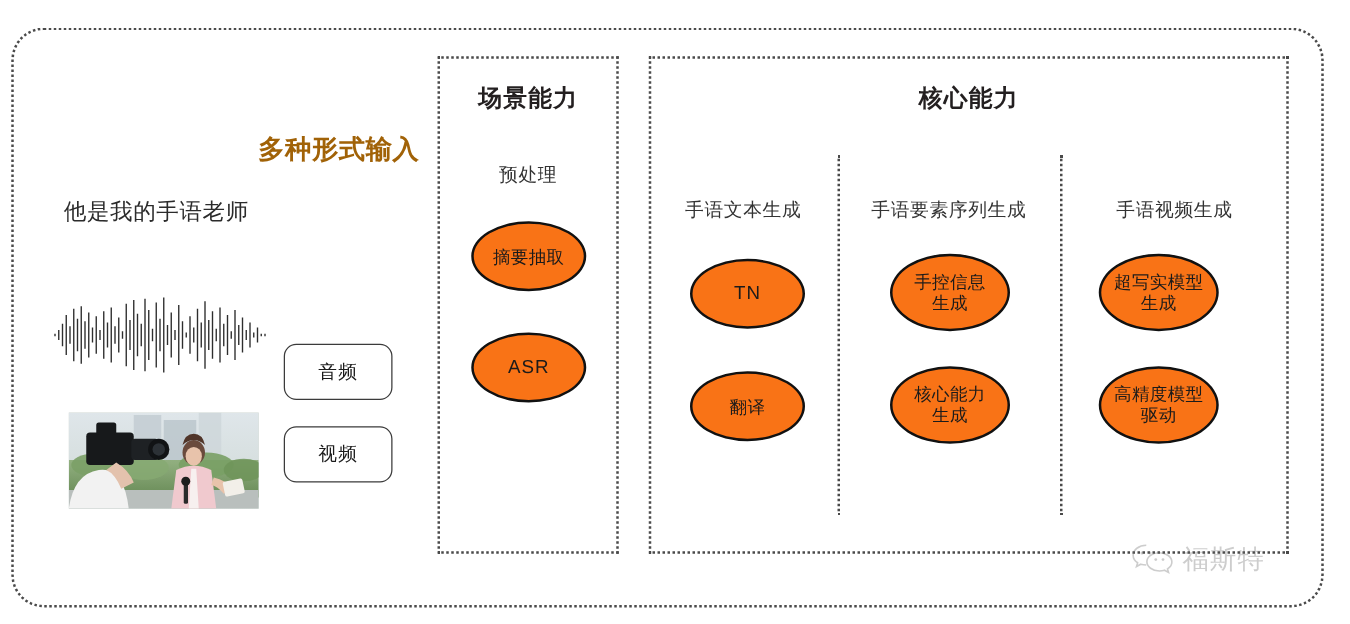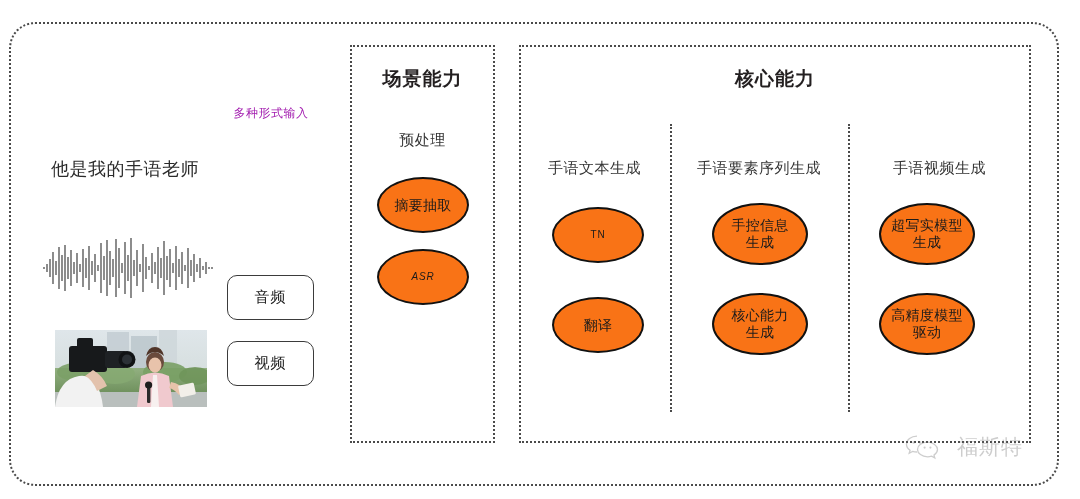--- a/index.html
+++ b/index.html
@@ -88,46 +88,46 @@
     align-items: center;
     justify-content: center;
     text-align: center;
     background: #f97316;
     font-size: 14px;
     line-height: 1.18;
     color: #1b1b1b;
     white-space: pre-line;
     letter-spacing: 0.3px;
   }
-  .node.latin { font-size: 10px; letter-spacing: 0.8px; }
+  .node.latin { font-size: 15px; letter-spacing: 0.8px; }
 
   
   #node-s0 { left: 377px; top: 177px; width: 92px; height: 56px; }
-  #node-s1 { left: 377px; top: 249px; width: 92px; height: 56px; font-style: italic; }
+  #node-s1 { left: 377px; top: 266px; width: 92px; height: 56px; }
   #node-s2 { left: 377px; top: 355px; width: 92px; height: 56px; }
 
   
   #node-c0-0 { left: 552px; top: 207px; width: 92px; height: 56px; }
   #node-c0-1 { left: 552px; top: 297px; width: 92px; height: 56px; }
   
   #node-c1-0 { left: 712px; top: 203px; width: 96px; height: 62px; }
   #node-c1-1 { left: 712px; top: 293px; width: 96px; height: 62px; }
   
   #node-c2-0 { left: 879px; top: 203px; width: 96px; height: 62px; }
   #node-c2-1 { left: 879px; top: 293px; width: 96px; height: 62px; }
 
   
   #input-heading {
     position: absolute;
     left: 196px;
     top: 105px;
     width: 150px;
-    font-size: 12px;
-    font-weight: normal;
-    color: #a21caf;
+    font-size: 21px;
+    font-weight: bold;
+    color: #a16207;
     text-align: center;
     white-space: nowrap;
     letter-spacing: 0.5px;
   }
   #sample-text {
     position: absolute;
     left: 30px;
     top: 157px;
     width: 190px;
     font-size: 18px;
@@ -175,21 +175,21 @@
   #video-thumb svg { display: block; width: 100%; height: 100%; }
 
   
   #watermark {
     position: absolute;
     left: 905px;
     top: 430px;
     height: 34px;
     display: flex;
     align-items: center;
-    gap: 18px;
+    gap: 7px;
     opacity: 0.34;
   }
   #watermark .wm-text {
     font-size: 21px;
     color: #6e6e6e;
     letter-spacing: 1px;
     white-space: nowrap;
   }
   #wechat-icon { width: 34px; height: 26px; display: block; }
 </style>

